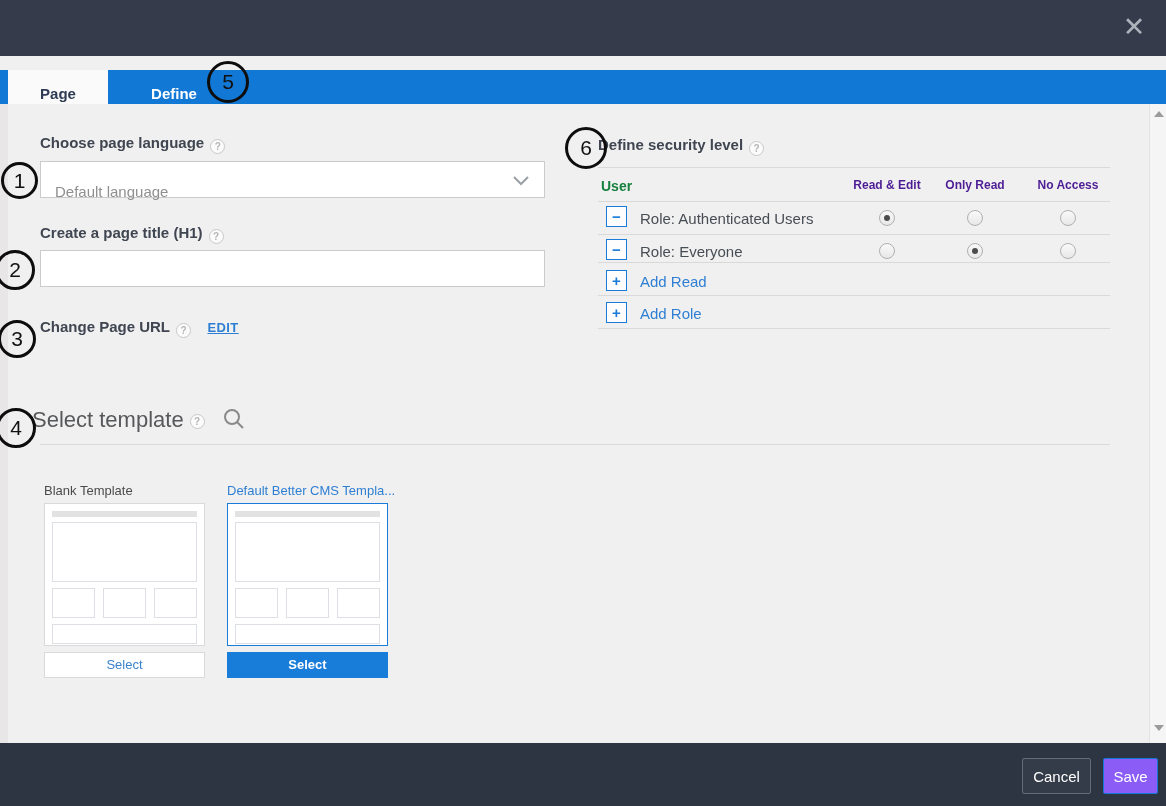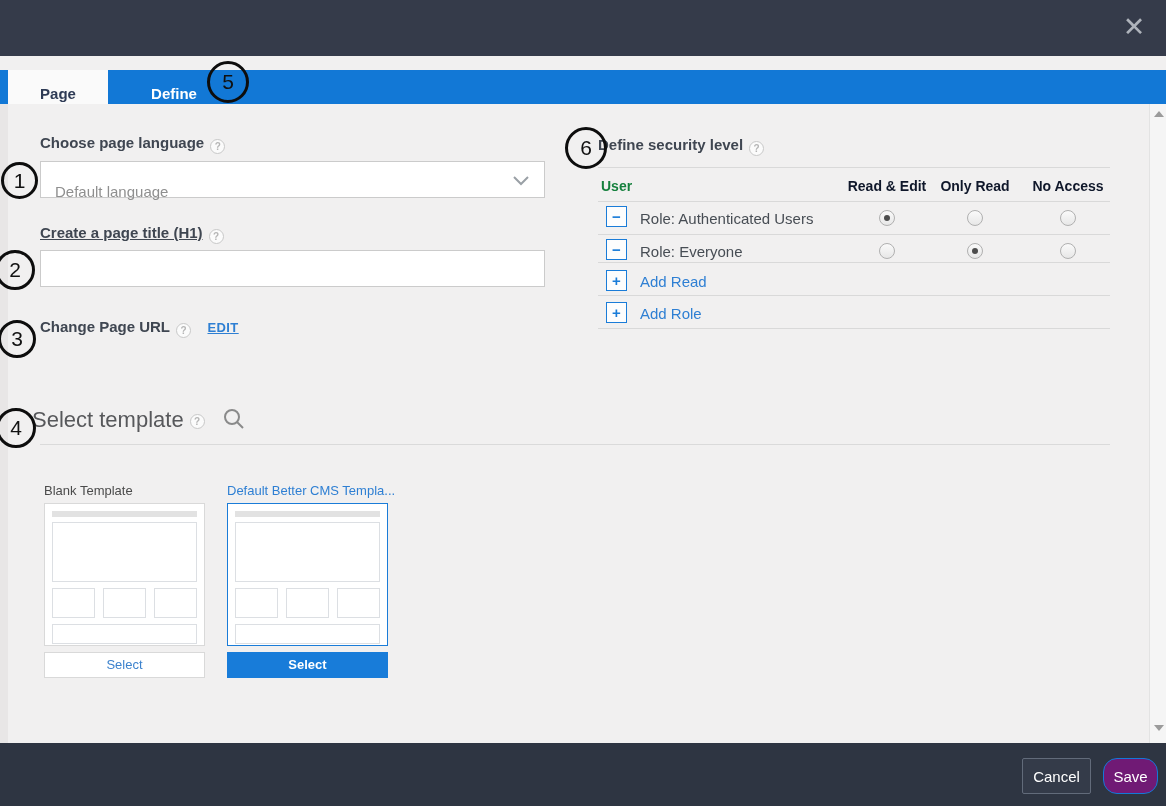--- a/index.html
+++ b/index.html
@@ -57,21 +57,21 @@
   .wf-sm { width:43px; height:30px; border:1px solid #dcdfe3; }
   .wf-wide { height:20px; border:1px solid #dcdfe3; }
   .tpl-select { position:absolute; top:548px; width:161px; height:26px; text-align:center; line-height:24px;
                 font-size:13px; cursor:pointer; }
   .tpl-select.ghost { background:#fff; border:1px solid #d9d9d9; color:#3c82cd; }
   .tpl-select.primary { background:#187cd9; border:1px solid #187cd9; color:#fff; font-weight:700; }
 
   
   .sec-heading { position:absolute; left:598px; top:32px; font-size:15px; font-weight:700; color:#3f4651; }
   .sec-rule { position:absolute; left:598px; width:512px; height:1px; background:#d9d9d9; }
-  .sec-colhead { position:absolute; font-size:14px; font-weight:700; color:#0f172a; width:90px; text-align:center; }
+  .sec-colhead { position:absolute; font-size:12px; font-weight:700; color:#4c1d95; width:90px; text-align:center; }
   .sec-user-head { position:absolute; left:601px; top:74px; font-size:14px; font-weight:700; color:#15803d; }
   .sq-btn { position:absolute; left:606px; width:21px; height:21px; background:#fdfdfd; border:1px solid #1a7cd8;
             color:#1a7cd8; font-size:15px; font-weight:700; text-align:center; line-height:19px; cursor:pointer; }
   .row-name { position:absolute; left:640px; font-size:15px; color:#474d54; }
   .add-link { position:absolute; left:640px; font-size:15px; color:#2e7fd3; cursor:pointer; }
   .radio { position:absolute; width:16px; height:16px; border:1px solid #b0b0b0; border-radius:50%;
            background:linear-gradient(#fafafa,#e7e7e7); cursor:pointer; }
   .radio.checked::after { content:""; position:absolute; left:4px; top:4px; width:6px; height:6px;
            border-radius:50%; background:#4c4c4c; }
 
@@ -80,22 +80,22 @@
   .sb-up { position:absolute; left:4px; top:7px; width:0; height:0;
            border-left:5px solid transparent; border-right:5px solid transparent; border-bottom:6px solid #9b9b9b; }
   .sb-down { position:absolute; left:4px; bottom:12px; width:0; height:0;
            border-left:5px solid transparent; border-right:5px solid transparent; border-top:6px solid #9b9b9b; }
 
   
   .dlg-footer { position:absolute; left:0; top:743px; width:1166px; height:63px; background:#2e3542; }
   .btn-cancel { position:absolute; left:1022px; top:15px; width:69px; height:36px; background:#343b49;
                 border:1px solid #626b7a; border-radius:2px; color:#fff; font-size:15px; cursor:pointer;
                 font-family:"Liberation Sans", sans-serif; }
-  .btn-save { position:absolute; left:1103px; top:15px; width:55px; height:36px; background:#701a75;
-              border:1px solid #1379d8; border-radius:14px; color:#fff; font-size:15px; cursor:pointer;
+  .btn-save { position:absolute; left:1103px; top:15px; width:55px; height:36px; background:#8b5cf6;
+              border:1px solid #1379d8; border-radius:2px; color:#fff; font-size:15px; cursor:pointer;
               font-family:"Liberation Sans", sans-serif; }
 
   
   .anno { position:absolute; border:3px solid #0d0d0d; border-radius:50%; background:transparent;
           display:flex; align-items:center; justify-content:center; font-size:21px; color:#111; z-index:50; }
 </style>
 </head>
 <body>
 
 <div id="stage">
@@ -117,21 +117,21 @@
     </div>
     <div class="select-box">
       <span class="ph">Default language</span>
       <span class="chev">
         <svg width="18" height="12" viewBox="0 0 18 12">
             <polyline points="2,2 9,9 16,2" fill="none" stroke="#9aa0a6" stroke-width="2"></polyline>
           </svg>
       </span>
     </div>
 
-    <div class="fld-label" style="left:40px; top:120px;text-decoration:underline;">
+    <div class="fld-label" style="left:40px; top:120px;">
       <span>Create a page title (H1)</span><span class="help-ic">?</span>
     </div>
     <input class="text-input" type="text" value="" style="">
 
     <div class="url-row">
       <span class="url-label">Change Page URL</span><span class="help-ic">?</span>
       <span class="edit-link">EDIT</span>
     </div>
 
     <div class="tpl-heading">

